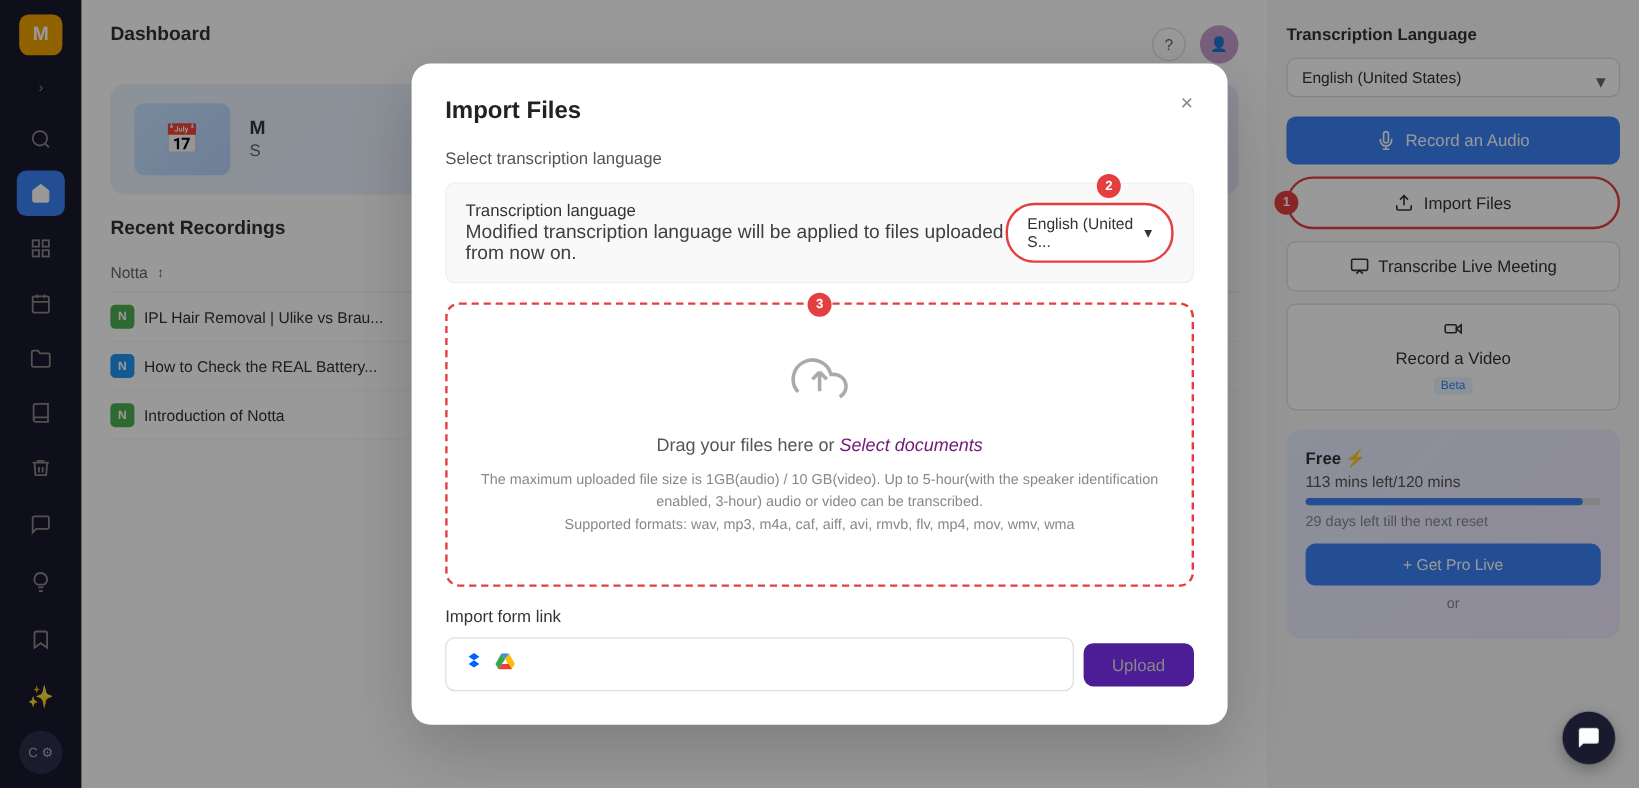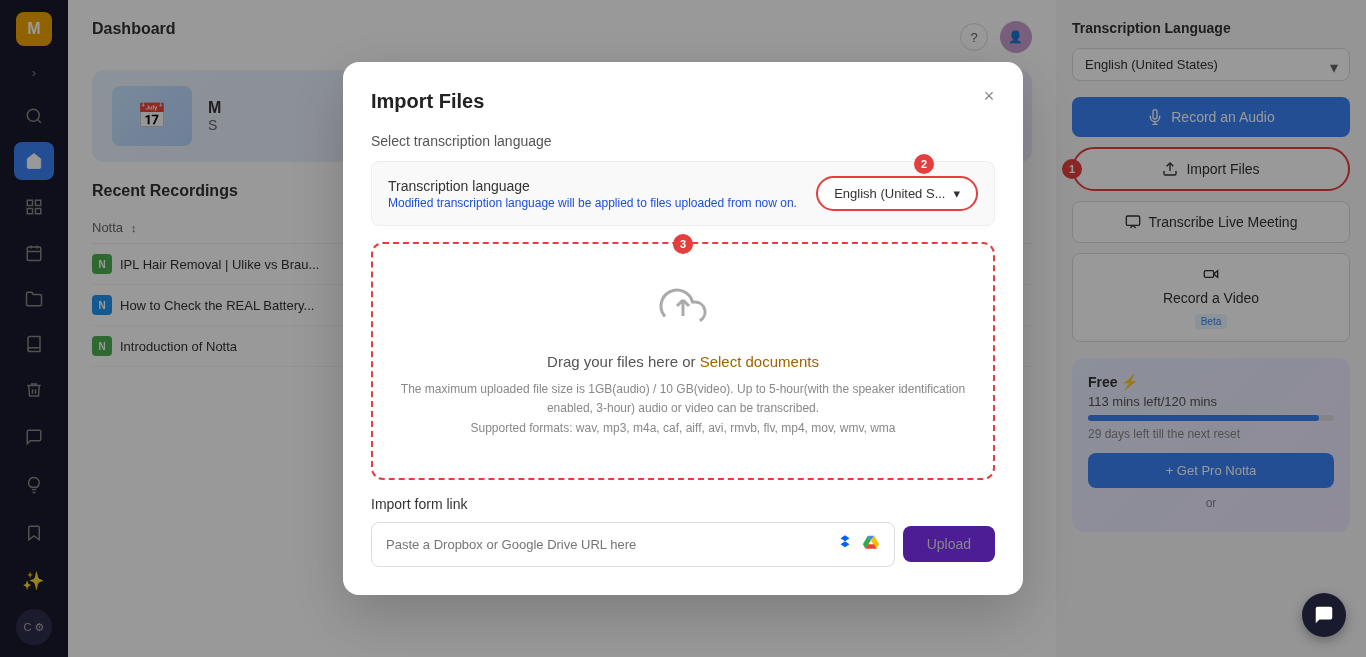--- a/index.html
+++ b/index.html
@@ -259,21 +259,21 @@
       display: flex; align-items: center; justify-content: space-between;
       background: #f9f9f9;
       border: 1px solid #eee;
       border-radius: 8px;
       padding: 14px 16px;
       margin-bottom: 4px;
       position: relative;
     }
     .lang-row-left { }
     .lang-row-title { font-size: 14px; font-weight: 500; color: #333; margin-bottom: 2px; }
-    .lang-row-sub { font-size: 12px; color: #1d4ed8; }
+    .lang-row-sub { font-size: 16px; color: #404040; }
 
     .lang-dropdown {
       display: flex; align-items: center; gap: 8px;
       border: 2px solid #e53e3e;
       border-radius: 24px;
       padding: 8px 16px;
       background: white;
       cursor: pointer;
       font-size: 13px;
       color: #333;
@@ -305,21 +305,21 @@
       font-size: 36px;
       color: #aaa;
       margin-bottom: 12px;
     }
 
     .upload-text {
       font-size: 15px; color: #555;
       margin-bottom: 10px;
     }
 
-    .upload-text a { color: #a16207; text-decoration: none; cursor: pointer; }
+    .upload-text a { color: #701a75; text-decoration: none; cursor: pointer; font-style: italic; }
 
     .upload-info { font-size: 12px; color: #888; line-height: 1.6; }
 
     .step-badge-3 {
       position: absolute;
       top: -10px; left: 50%;
       transform: translateX(-50%);
       width: 20px; height: 20px;
       background: #e53e3e;
       color: white;
@@ -560,21 +560,21 @@
   <div class="free-plan-card">
     <h5>
       <span>Free</span>
       <span> ⚡</span>
     </h5>
     <div class="mins">113 mins left/120 mins</div>
     <div class="progress-bar">
       <div class="progress-fill"></div>
     </div>
     <div class="days-left">29 days left till the next reset</div>
-    <button class="btn-get-pro">+ Get Pro Notta</button>
+    <button class="btn-get-pro">+ Get Pro Live</button>
     <div class="or-text">or</div>
   </div>
 </div>
 
 <div class="modal-overlay">
   <div class="modal">
     <button class="modal-close">×</button>
     <div class="modal-title">Import Files</div>
 
     <div class="section-label">Select transcription language</div>
@@ -606,21 +606,20 @@
       <div class="upload-info">
         <span>The maximum uploaded file size is 1GB(audio) / 10 GB(video). Up to 5-hour(with the speaker identification</span><br>
         <span>enabled, 3-hour) audio or video can be transcribed.</span><br>
         <span>Supported formats: wav, mp3, m4a, caf, aiff, avi, rmvb, flv, mp4, mov, wmv, wma</span>
       </div>
     </div>
 
     <div class="import-link-label">Import form link</div>
     <div class="import-link-row">
       <div class="import-input">
-        <input type="text" placeholder="Paste a Dropbox or Google Drive URL here" style="">
         <span class="dropbox-icon">
           <svg width="18" height="18" viewBox="0 0 24 24" fill="#0061ff">
               <path d="M12 3L6 7l6 4-6 4 6 4 6-4-6-4 6-4z"></path>
             </svg>
         </span>
         <span class="gdrive-icon">
           <svg width="18" height="18" viewBox="0 0 24 24">
               <path d="M7.71 3.5L1.15 15l3.43 6L12 9.5z" fill="#34a853"></path>
               <path d="M16.29 3.5H7.71L12 9.5l4.29-6z" fill="#4285f4"></path>
               <path d="M22.85 15L16.29 3.5 12 9.5 18.57 21z" fill="#fbbc04"></path>

